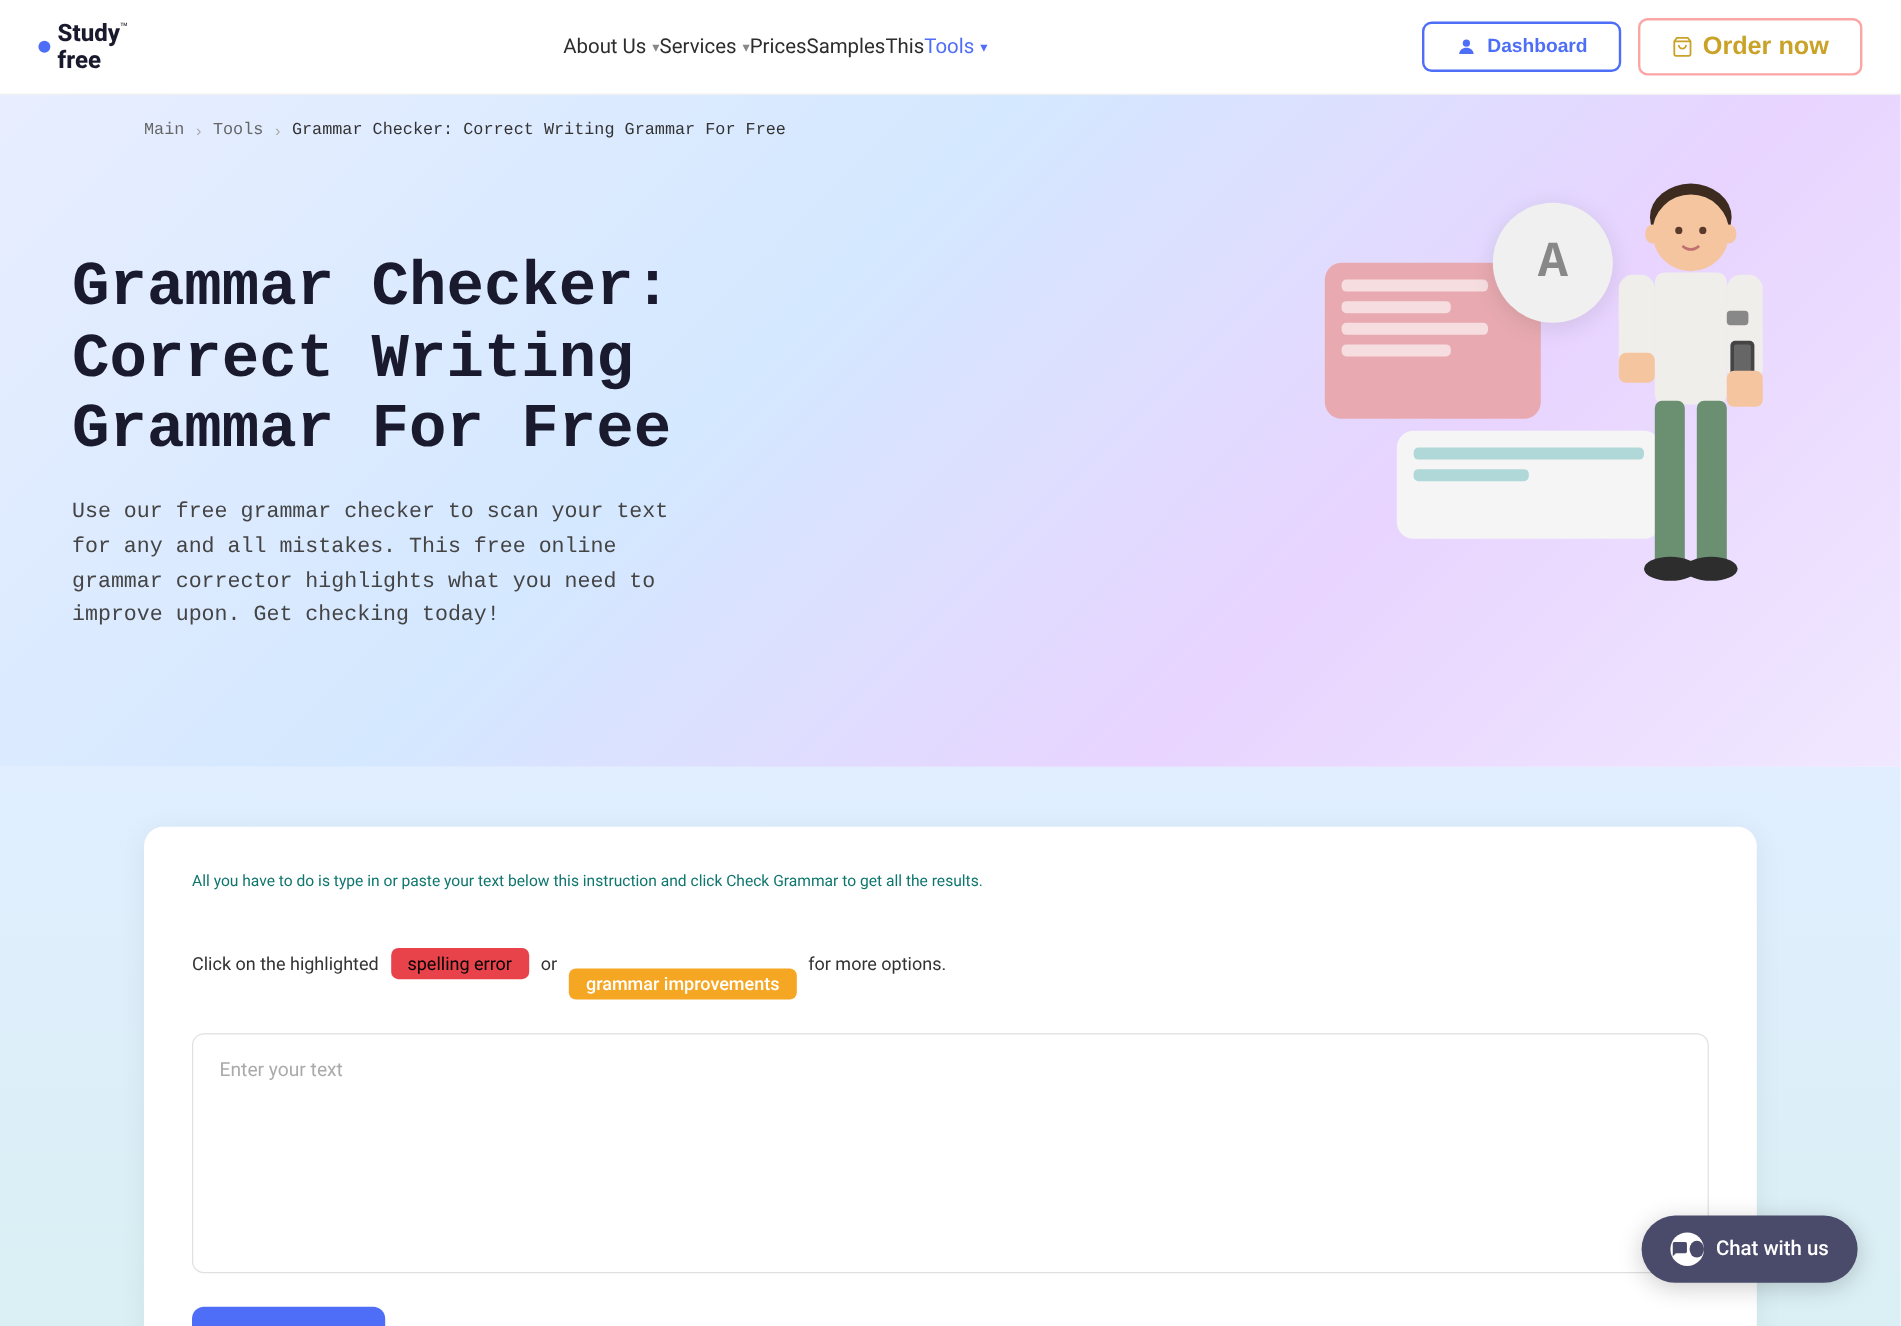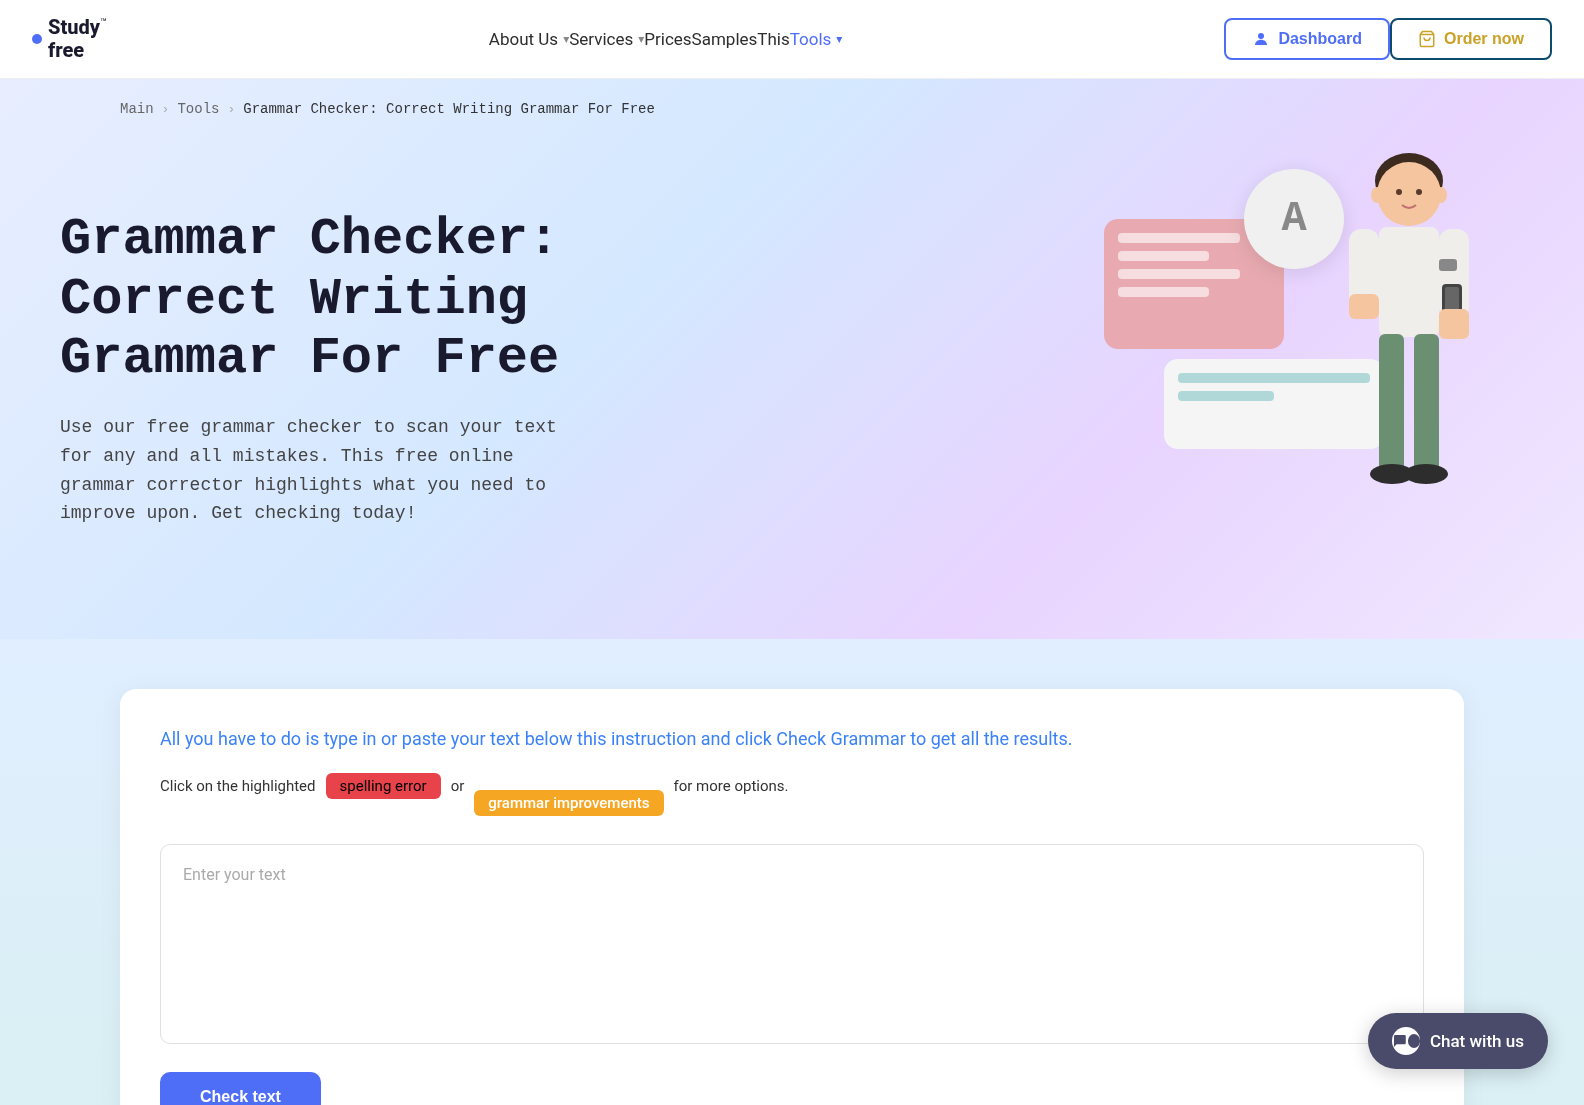--- a/index.html
+++ b/index.html
@@ -30,40 +30,40 @@
       color: #2d2d2d;
       text-decoration: none;
       display: flex;
       align-items: center;
       gap: 5px;
       cursor: pointer;
     }
     .nav-link.tools-link { color: #4f6ef7; }
     .nav-link .chevron { font-size: 12px; color: #888; }
 
-    .header-actions { display: flex; align-items: center; gap: 0; }
+    .header-actions { display: flex; align-items: center; gap: 14px; }
     .btn-dashboard {
       display: flex; align-items: center; gap: 8px;
       padding: 10px 26px;
       border: 2px solid #4f6ef7;
       border-radius: 8px;
       background: transparent;
       color: #4f6ef7;
       font-size: 16px;
       font-weight: 600;
       cursor: pointer;
     }
     .btn-order {
       display: flex; align-items: center; gap: 8px;
       padding: 10px 26px;
-      border: 2px solid #0c4a6e;
+      border: 2px solid #fca5a5;
       border-radius: 8px;
       background: transparent;
       color: #c9a227;
-      font-size: 16px;
+      font-size: 21px;
       font-weight: 600;
       cursor: pointer;
     }
 
     
     .hero {
       background: linear-gradient(135deg, #e8eeff 0%, #d4e8ff 40%, #e8d4ff 70%, #f0e8ff 100%);
       min-height: 560px;
       position: relative;
       overflow: hidden;
@@ -181,23 +181,23 @@
       background: linear-gradient(180deg, #e0eeff 0%, #d8f0f0 100%);
       padding: 50px 120px 80px;
     }
     .checker-box {
       background: #fff;
       border-radius: 16px;
       padding: 36px 40px;
       box-shadow: 0 4px 24px rgba(0,0,0,0.06);
     }
     .instruction-text {
-      font-size: 18px;
-      color: #3b82f6;
-      margin-bottom: 4px;
+      font-size: 13px;
+      color: #0f766e;
+      margin-bottom: 28px;
       line-height: 1.5;
     }
     .legend-row {
       display: flex;
       align-items: center;
       gap: 10px;
       margin-bottom: 28px;
       font-size: 15px;
       color: #333;
     }

